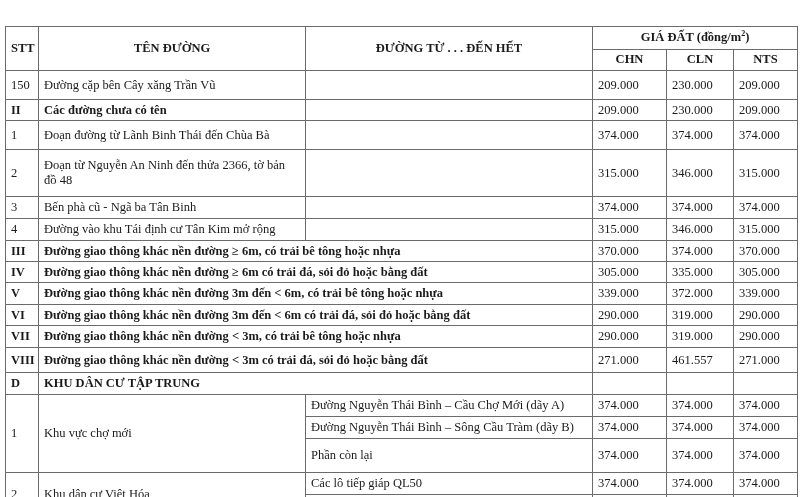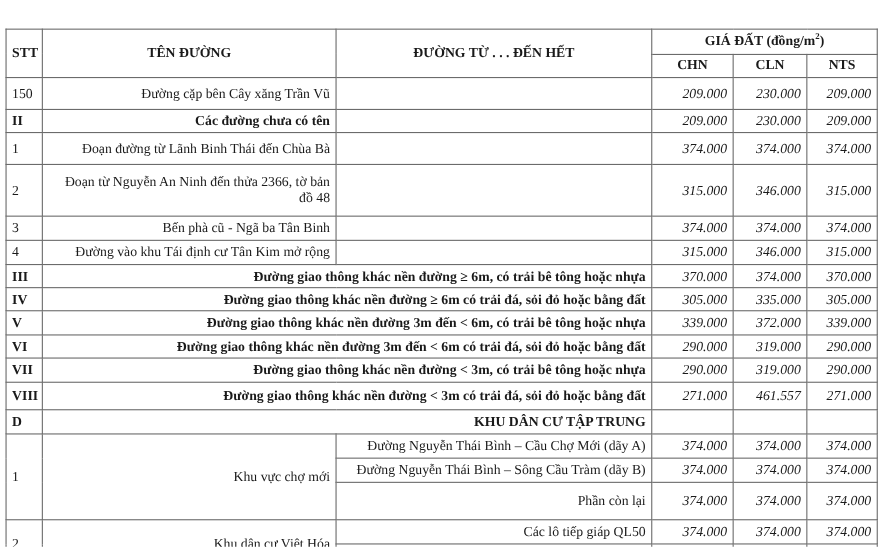--- a/index.html
+++ b/index.html
@@ -4,22 +4,22 @@
 <style>
   html, body { margin: 0; padding: 0; background: #ffffff; }
   body { width: 800px; height: 497px; overflow: hidden; position: relative;
          font-family: "Liberation Serif", "DejaVu Serif", serif; color: #1a1a1a; }
   table.land { position: absolute; left: 5px; top: 3px; border-collapse: collapse;
                table-layout: fixed; width: 792px; font-size: 12.5px; margin-top: 23px; }
   table.land td, table.land th { border: 1px solid #6b6b6b; padding: 0 5px; line-height: 15px;
                vertical-align: middle; }
   th { font-weight: bold; text-align: center; font-size: 12.5px; }
   td.stt { text-align: left; }
-  td.num { text-align: right; font-style: italic; }
-  td.name, td.seg { text-align: right; }
+  td.num { text-align: left; }
+  td.name, td.seg { text-align: left; }
   tr.bold td { font-weight: bold; }
   sup { font-size: 8px; line-height: 0; }
 </style>
 </head>
 <body>
 
 <table class="land">
   <colgroup>
     <col style="width:33px">
       <col style="width:267px">

